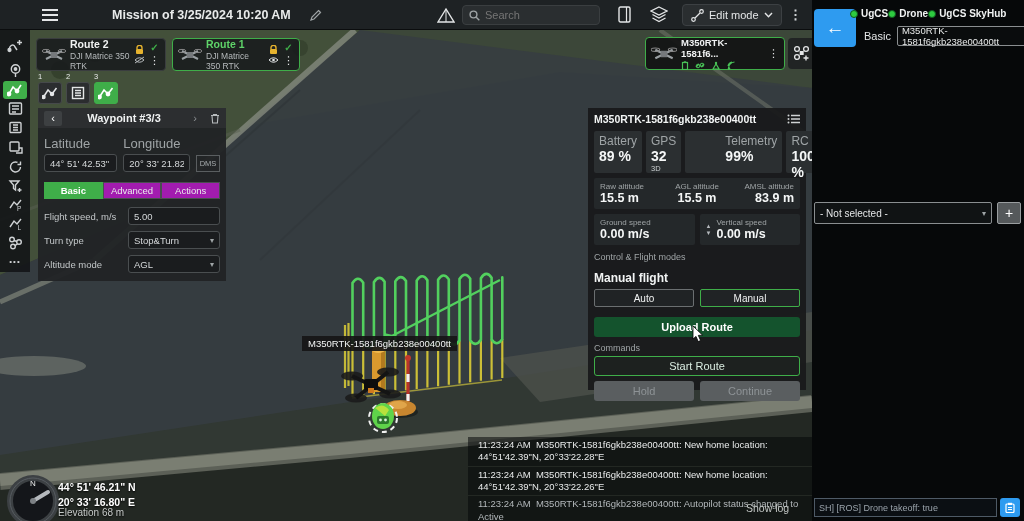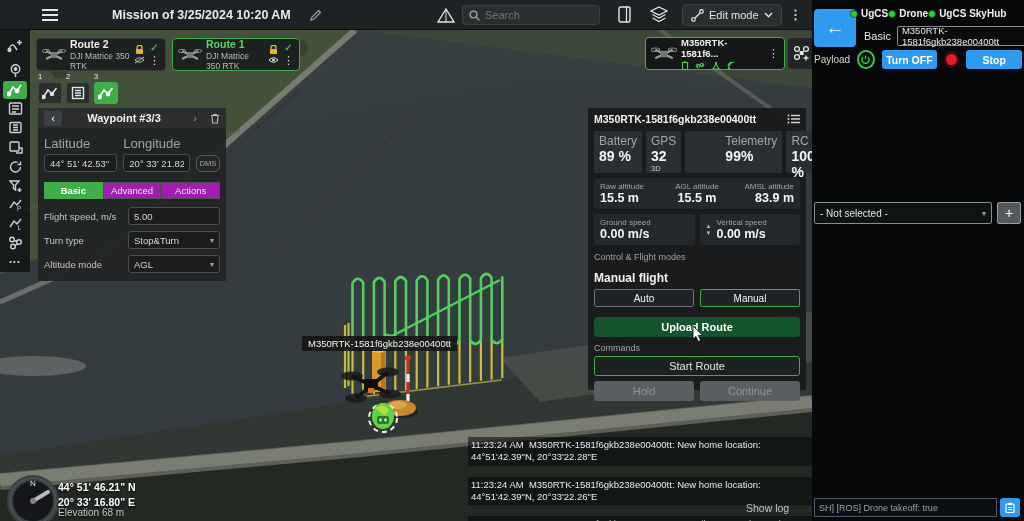--- a/index.html
+++ b/index.html
@@ -29,21 +29,21 @@
   .recbtn { width:17px; height:17px; border-radius:50%; background:#3a0c0c; display:flex; align-items:center; justify-content:center; }
   .recbtn i { display:block; width:11px; height:11px; border-radius:50%; background:#e01b24; }
   .notsel { background:#101314; border:1px solid #8a8e90; border-radius:2px; height:22px; color:#e4e6e7; font-size:10px; display:flex; align-items:center; justify-content:space-between; padding:0 5px; }
   .plusbtn { width:24px; height:22px; background:#55595b; border:1px solid #9a9ea0; border-radius:2px; color:#fff; font-size:14px; display:flex; align-items:center; justify-content:center; }
   .console { background:#0b0f13; border:1px solid #4e5a66; height:19px; color:#9aa3ab; font-size:9px; display:flex; align-items:center; padding:0 4px; overflow:hidden; white-space:nowrap; }
 
   
   .map { left:0; top:30px; width:812px; height:491px; overflow:hidden; z-index:1; }
   .tooltip { background:rgba(22,22,22,.92); color:#f2f4f4; font-size:9.5px; padding:2px 6px; white-space:nowrap; z-index:8; }
   .loglist { left:468px; top:407px; width:344px; z-index:9; }
-  .logrow { background:rgba(5,7,9,.55); color:#e9ebeb; font-size:9.5px; line-height:1.3; padding:2px 3px; margin-bottom:11px; }
+  .logrow { background:rgba(5,7,9,.55); color:#e9ebeb; font-size:9.5px; line-height:1.3; padding:2px 10px; margin-bottom:1px; }
   .logrow.dim { color:#b3b8bb; }
   .showlog { color:#c4c8c6; font-size:10.5px; z-index:9; }
   .coords { color:#fff; font-size:10.5px; font-weight:bold; text-shadow:0 1px 2px #000; line-height:1.45; z-index:9; }
   .elev { color:#c6cac8; font-size:10px; text-shadow:0 1px 2px #000; z-index:9; }
 
   
   .ltb { left:0; top:0; width:30px; height:242px; background:rgba(20,22,24,.92); z-index:20; display:flex; flex-direction:column; align-items:center; padding-top:6px; }
   .tbi { width:24px; height:23px; display:flex; align-items:center; justify-content:center; border-radius:3px; margin-bottom:1px; }
   .tbi.active { background:#3fae49; }
   .moredots { color:#cfd2d4; font-size:8px; letter-spacing:1px; }
@@ -62,21 +62,21 @@
   .wtools { left:38px; top:42px; z-index:23; display:flex; gap:4px; }
   .wtool { width:24px; height:22px; background:#2b2d2f; border:1px solid #46494b; border-radius:3px; display:flex; align-items:center; justify-content:center; }
   .wtool.active { background:#3fae49; border-color:#3fae49; }
   .wtoolnum { color:#e9ebeb; font-size:7.5px; text-align:left; margin-bottom:1px; }
   .whead { background:#2c2e30; height:20px; display:flex; align-items:center; padding:0 6px; gap:6px; }
   .wtitle { color:#f0f2f2; font-size:11px; font-weight:bold; flex:1; text-align:center; }
   .navbtn { width:18px; height:15px; background:#3d4042; border-radius:2px; color:#fff; font-size:11px; display:flex; align-items:center; justify-content:center; line-height:1; }
   .navbtn.dim { background:transparent; color:#8b8f92; }
   .flabel { color:#9fa4a6; font-size:13px; }
   .finput { background:#1a1c1e; border:1px solid #4a4e50; border-radius:3px; height:18px; color:#d5d8da; font-size:9.5px; padding:0 5px; width:100%; font-family:"Liberation Sans",sans-serif; }
-  .dms { width:24px; height:17px; border:1px solid #5a5e60; border-radius:6px; color:#a6abad; font-size:7.5px; display:flex; align-items:center; justify-content:center; }
+  .dms { width:24px; height:17px; border:1px solid #5a5e60; border-radius:0; color:#a6abad; font-size:7.5px; display:flex; align-items:center; justify-content:center; }
   .wtab { flex:1; height:17px; display:flex; align-items:center; justify-content:center; font-size:9.5px; color:#e9ebeb; background:#a21caf; border:1px solid #4a4e50; }
   .wtab.active { background:#3fae49; border-color:#3fae49; color:#fff; font-weight:bold; }
   .fsel { background:#1a1c1e; border:1px solid #4a4e50; border-radius:3px; height:18px; color:#d5d8da; font-size:9.5px; display:flex; align-items:center; justify-content:space-between; padding:0 5px; }
 
   
   .tpanel { left:588px; top:78px; width:218px; height:282px; background:rgba(24,26,27,.94); z-index:22; padding:5px 6px; }
   .t-title { color:#f2f4f4; font-size:10.5px; font-weight:bold; }
   .tile { background:#2b2f31; border-radius:2px; padding:3px 5px; }
   .tile .lb { color:#9fa4a6; font-size:12px; }
   .tile .vl { color:#f5f7f7; font-size:14px; font-weight:bold; }
@@ -591,34 +591,20 @@
     </div>
 
     <div class="abs flex" style="left:52px;top:26px;gap:6px;">
       <span class="linklbl">Basic</span>
       <div class="linksel" style="width:147px;">
         <span>M350RTK-1581f6gkb238e00400tt</span>
 
       </div>
     </div>
 
-    <div class="abs flex" style="left:2px;top:50px;gap:7px;width:208px;">
-      <span style="color:#d5d8da;font-size:10px;">Payload</span>
-      <div class="pwrbtn">
-        <svg width="9" height="9" viewBox="0 0 9 9">
-            <path d="M2,2.2 a3.5,3.5 0 1,0 5,0" fill="none" stroke="#2ecc40" stroke-width="1.4"></path>
-            <line x1="4.5" y1="0.5" x2="4.5" y2="4" stroke="#2ecc40" stroke-width="1.4"></line>
-          </svg>
-      </div>
-      <div class="bluebtn" style="width:62px;height:19px;">Turn OFF</div>
-      <div class="recbtn">
-          <i></i>
-        </div>
-      <div class="bluebtn" style="width:62px;height:19px;">Stop</div>
-    </div>
 
     <div class="abs flex" style="left:2px;top:202px;gap:5px;">
       <div class="notsel" style="width:178px;">
         <span>- Not selected -</span>
         <span style="color:#9fa4a6;font-size:8px;">▾</span>
       </div>
       <div class="plusbtn">+</div>
     </div>
 
     <div class="abs flex" style="left:2px;top:498px;gap:3px;">

